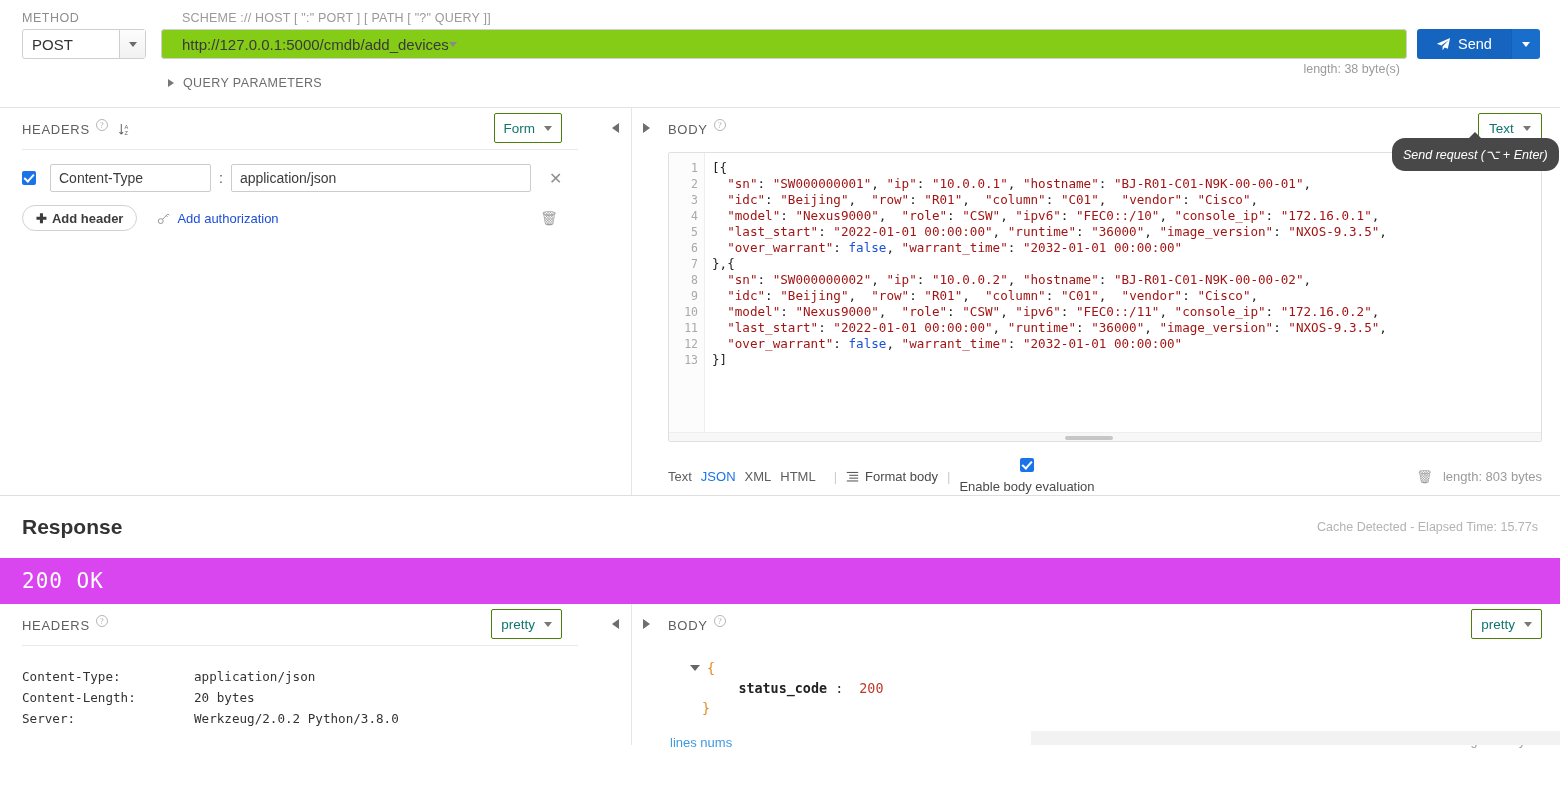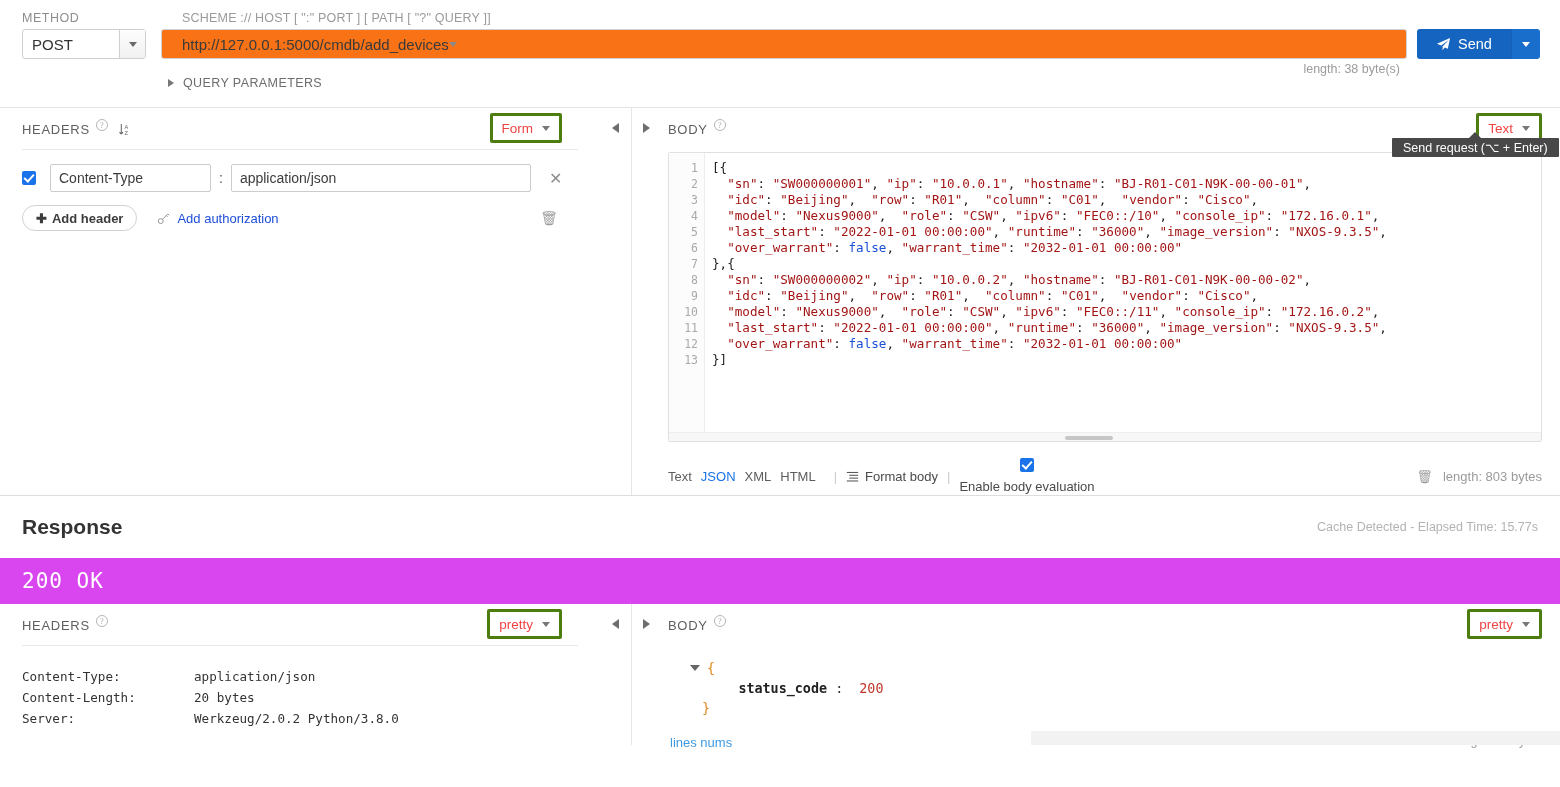--- a/index.html
+++ b/index.html
@@ -34,21 +34,21 @@
     font-size: 15px; color: #333;
   }
   .method-caret {
     width: 26px; border-left: 1px solid #cfcfcf;
     background: linear-gradient(#fdfdfd,#f1f1f1);
     display: flex; align-items: center; justify-content: center;
   }
   .tri-down { width: 0; height: 0; border-left: 4px solid transparent; border-right: 4px solid transparent; border-top: 5px solid #6b6b6b; }
   .url-box {
     position: absolute; left: 161px; top: 29px; width: 1246px; height: 30px;
-    border: 1px solid #cfcfcf; border-radius: 3px; background: #f97316;
+    border: 1px solid #cfcfcf; border-radius: 3px; background: #84cc16;
     display: flex; align-items: center; 
     padding: 0 7px 0 20px;
   }
   .url-val { font-size: 15px; color: #3a3a3a; }
   .url-caret { width: 0; height: 0; border-left: 4px solid transparent; border-right: 4px solid transparent; border-top: 5px solid #8a8a8a; }
   .send-btn {
     position: absolute; left: 1417px; top: 29px; width: 123px; height: 30px;
     border-radius: 3px; overflow: hidden; display: flex; cursor: pointer;
   }
   .send-main {
@@ -86,23 +86,23 @@
   .pane-title { font-size: 13px; letter-spacing: .7px; color: #5f5f5f; }
   .qicon {
     display: inline-block; width: 12px; height: 12px; border: 1px solid #b6b6b6; border-radius: 50%;
     color: #b0b0b0; font-size: 9px; line-height: 11px; text-align: center; margin-left: 6px;
     position: relative; top: -4px; font-family: "Liberation Serif", serif;
   }
   .sort-icon { margin-left: 10px; display: inline-flex; align-items: center; color: #666; }
   .pane-head-underline { position: absolute; left: 22px; right: 22px; bottom: 0; height: 1px; background: #e9e9e9; }
   .dd-btn {
     position: absolute; top: 5px; height: 30px; min-width: 64px;
-    border: 3px solid #4d7c0f; border-radius: 2px; background: #fff;
+    border: 1px solid #4d7c0f; border-radius: 2px; background: #fff;
     display: flex; align-items: center; justify-content: center; gap: 9px;
-    font-size: 13.5px; color: #ef4444; padding: 0 9px; cursor: pointer;
+    font-size: 13.5px; color: #0f766e; padding: 0 9px; cursor: pointer;
   }
   .dd-btn .tri-down { border-top-color: #777; }
 
   
   .hdr-row { display: flex; align-items: center; padding: 14px 0 0 22px; gap: 0; }
   .cbx {
     width: 14px; height: 14px; border-radius: 2px; background: #1a73e8;
     display: flex; align-items: center; justify-content: center; flex: none; cursor: pointer;
   }
   .cbx::after { content: ""; width: 3.5px; height: 7.5px; border: solid #fff; border-width: 0 2px 2px 0; transform: rotate(42deg) translate(-0.5px,-1px); }
@@ -136,21 +136,21 @@
   .gutter div { font-family: "DejaVu Sans Mono", monospace; font-size: 11.5px; line-height: 16px; color: #a9a9a9; padding-right: 6px; }
   .code { flex: 1; padding: 7px 0 0 7px; overflow: hidden; white-space: pre; }
   .code div { font-family: "DejaVu Sans Mono", monospace; font-size: 12.6px; line-height: 16px; color: #222; }
   .s-str { color: #a31515; }
   .s-bool { color: #1a4fd8; }
   .ed-scroll { height: 10px; background: #f7f7f7; border-top: 1px solid #eee; position: relative; }
   .ed-thumb { position: absolute; left: 396px; top: 3px; width: 48px; height: 4px; background: #c6c6c6; border-radius: 2px; cursor: pointer; }
 
   .tooltip {
     position: absolute; left: 1392px; top: 138px; background: #484848; color: #fff;
-    font-size: 12.5px; padding: 2px 11px; border-radius: 1px; white-space: nowrap; z-index: 20;
+    font-size: 12.5px; padding: 9px 11px; border-radius: 13px; white-space: nowrap; z-index: 20; font-style: italic;
   }
   .tooltip::after {
     content: ""; position: absolute; left: 76px; top: -6px;
     border-left: 7px solid transparent; border-right: 7px solid transparent; border-bottom: 7px solid #484848;
   }
 
   .body-foot { position: absolute; left: 668px; top: 458px; width: 874px; display: flex; align-items: center; font-size: 13px; }
   .bf-type { color: #5d5d5d; margin-right: 9px; cursor: pointer; }
   .bf-type.act { color: #1a73e8; }
   .bf-sep { color: #cdcdcd; margin: 0 9px; }

